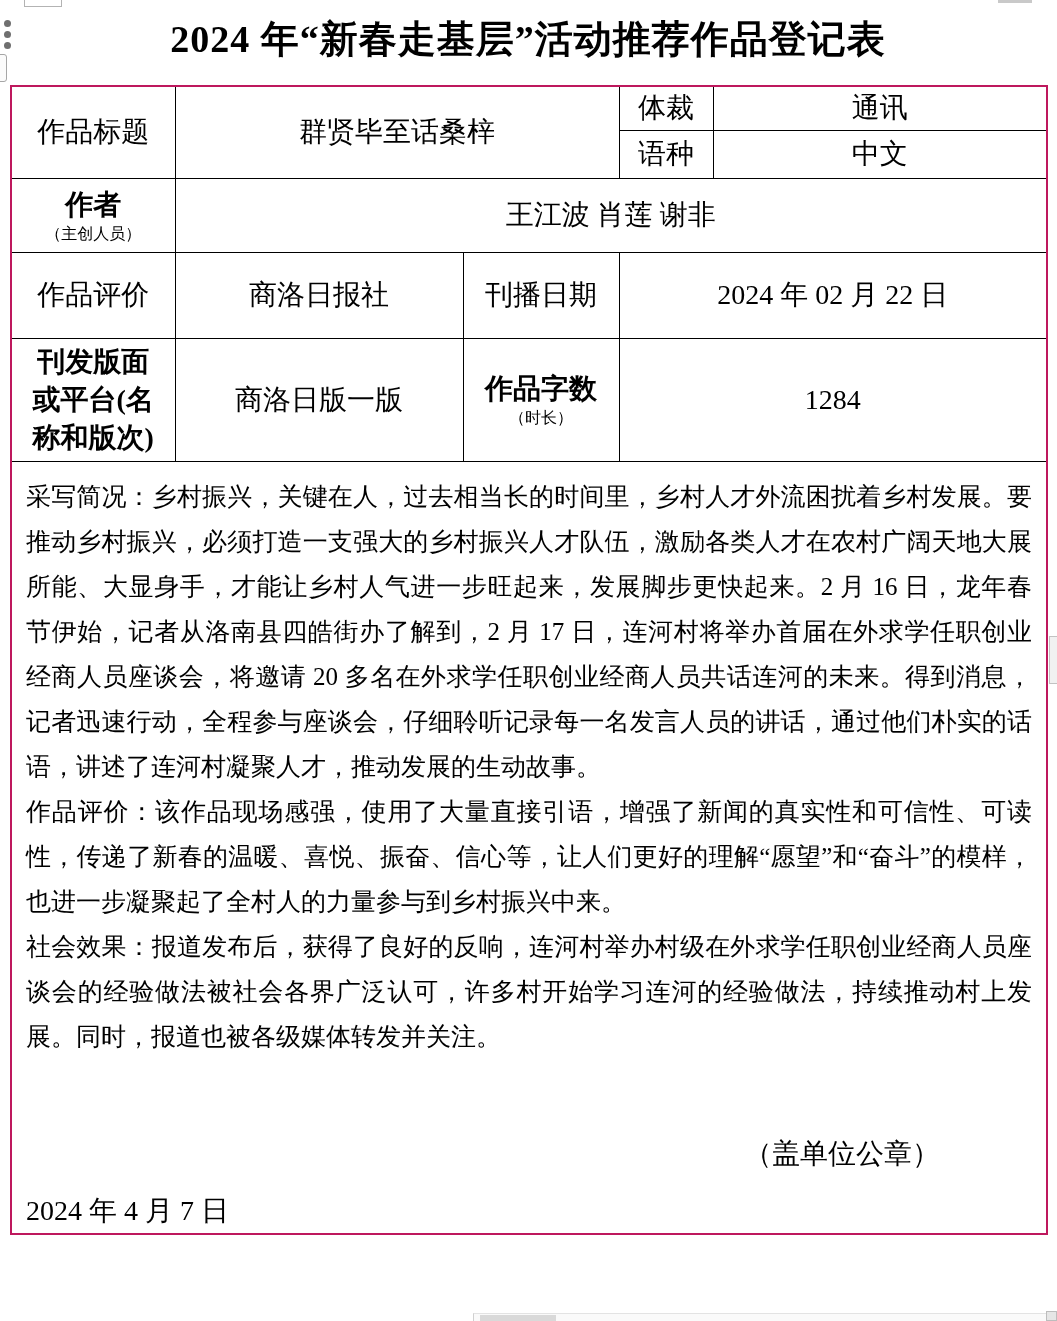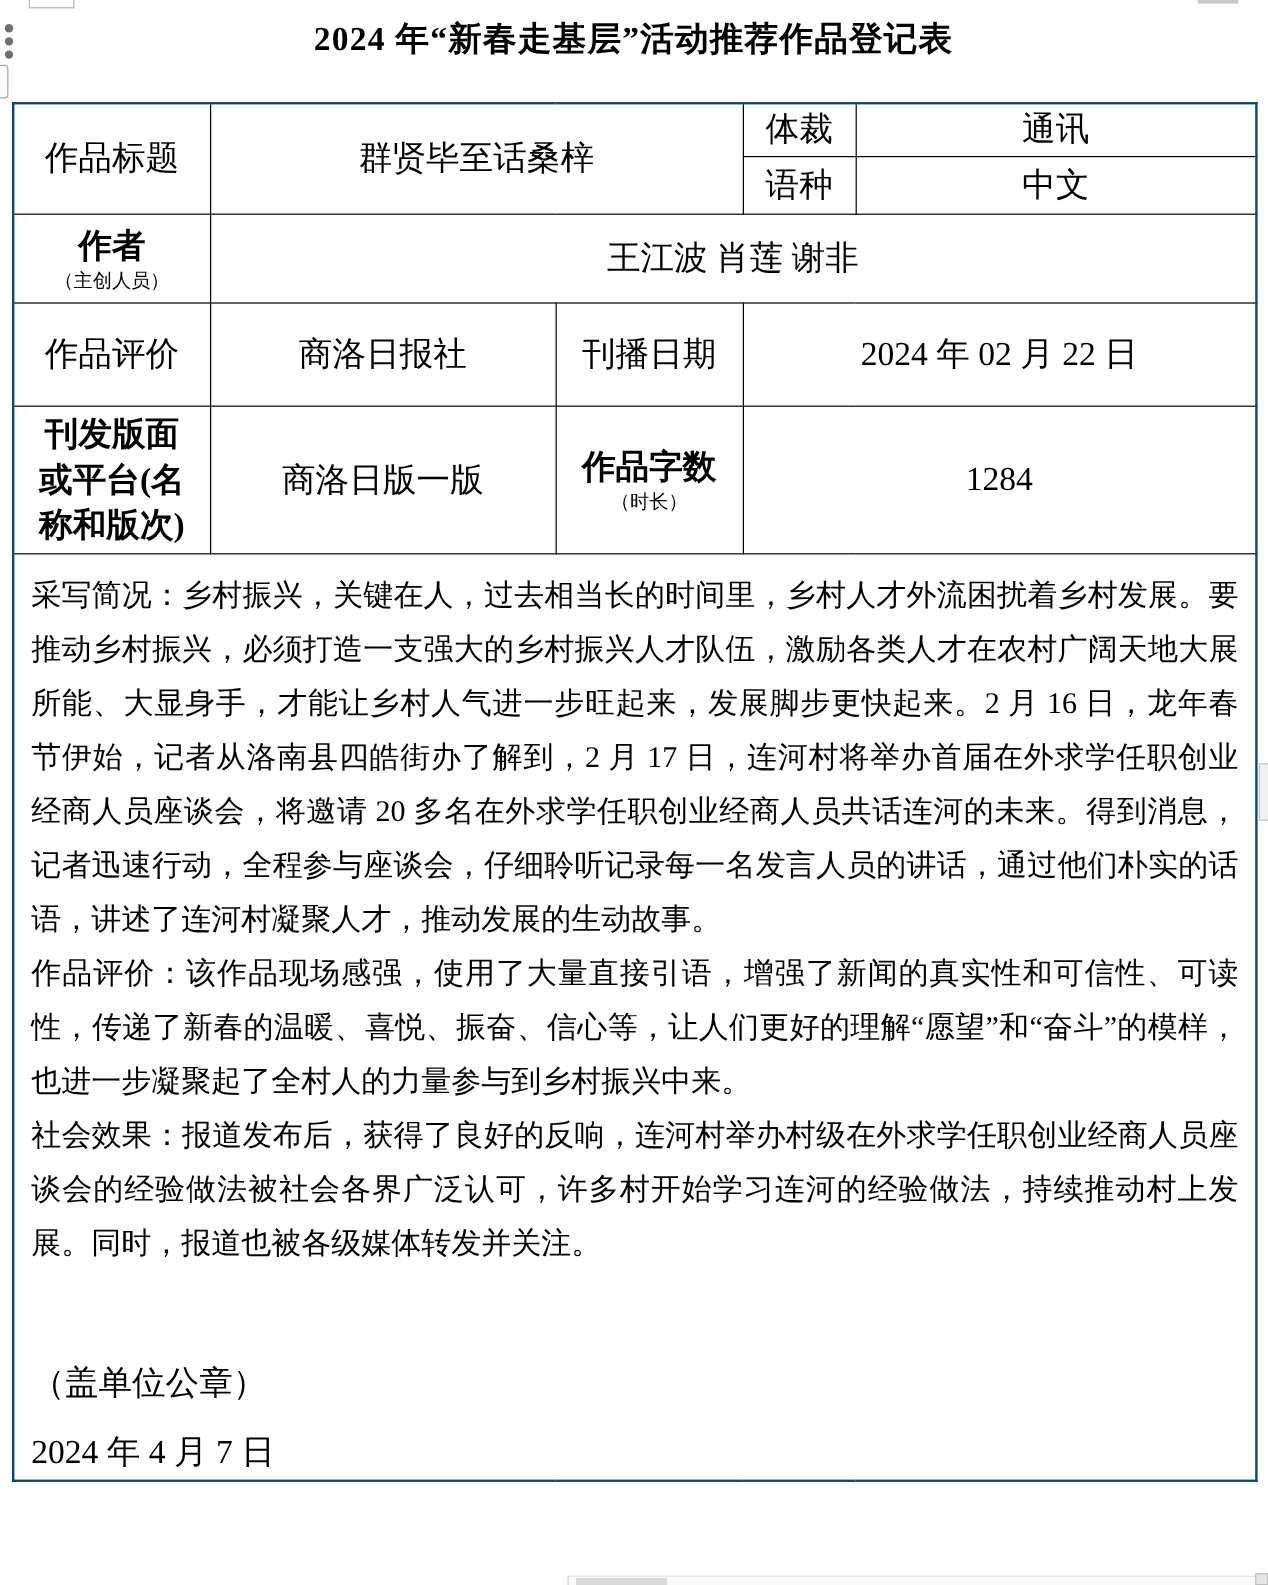--- a/index.html
+++ b/index.html
@@ -8,34 +8,34 @@
     position:relative;
     background:#ffffff;
     overflow:hidden;
     font-family:"Liberation Serif","DejaVu Serif",serif;
     color:#000;
   }
   
   .doc-title {
     position:absolute; left:10px; top:14px; width:1036px;
     text-align:center;
-    font-size:28px; font-weight:bold;
+    font-size:38px; font-weight:bold;
     letter-spacing:1px;
     white-space:nowrap;
   }
   
   table.reg {
     position:absolute; left:10px; top:85px;
     width:1036px;
     border-collapse:collapse;
     table-layout:fixed;
   }
   table.reg, table.reg td { border:2px solid #000; }
   table.reg td { border-width:1px; }
-  table.reg { border:2px solid #0c4a6e; }
+  table.reg { border:2px solid #be185d; }
   td {
     font-size:28px;
     text-align:center;
     vertical-align:middle;
     padding:2px 6px;
     overflow:hidden;
   }
   td .l2 { display:block; font-size:16px; }
   td .l1 { display:block;font-weight:bold; }
   .pre-lines { white-space:pre-line;font-weight:bold; }
@@ -45,21 +45,21 @@
     padding:12px 14px 0 14px;
   }
   .para {
     font-size:25px;
     line-height:45px;
     text-align:justify;
   }
   .sign-block { margin-top:72px; }
   .stamp-line {
     font-size:28px; line-height:45px;
-    padding-right:92px;
+    text-align:right; padding-right:92px;
   }
   .date-line {
     font-size:28px; line-height:45px;
     padding-right:62px;
     margin-top:12px;
   }
   
   .a-top-box { position:absolute; left:24px; top:-6px; width:38px; height:13px;
     border:1px solid #b3b3b3; background:#fff; }
   .dots { position:absolute; left:3px; top:20px; width:10px; height:36px; }

